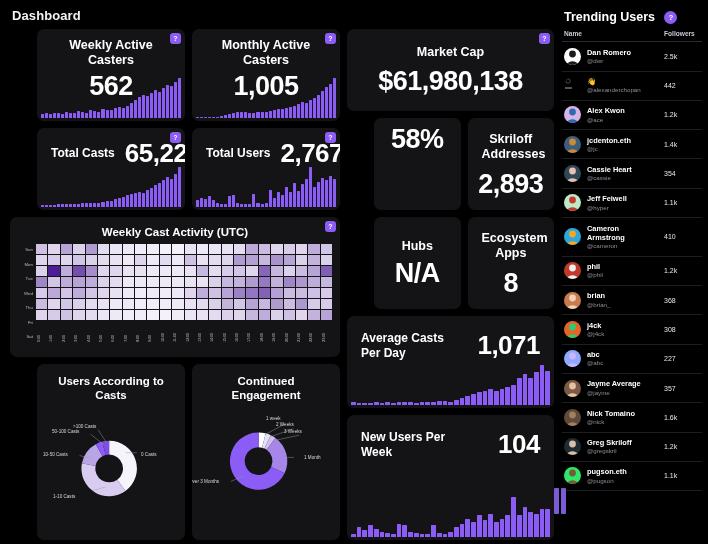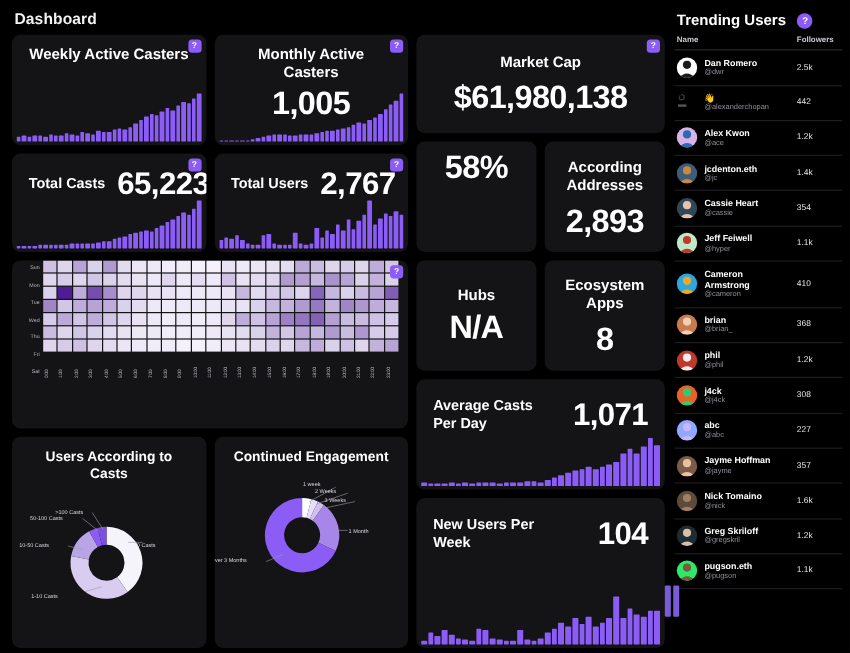--- a/index.html
+++ b/index.html
@@ -10,21 +10,21 @@
 
   
   .main{width:548px;flex:0 0 548px;display:flex;flex-direction:column;}
   .page-title{font-size:13px;font-weight:700;color:#f2f2f3;letter-spacing:.1px;
               margin:2px 0 6px 6px;}
   .grid{display:flex;gap:7px;flex:1;padding-left:4px;}
   .colA{width:330px;flex:0 0 330px;display:flex;flex-direction:column;gap:7px;}
   .colB{flex:1;display:flex;flex-direction:column;gap:7px;}
 
   .card{background:#141416;border-radius:7px;position:relative;overflow:hidden;}
-  .row2{display:flex;gap:7px;}
+  .row2{display:flex;gap:7px;margin-left:27px;}
   .row2>.card{flex:1;}
 
   .help{position:absolute;top:4px;right:4px;width:11px;height:11px;border-radius:3px;
         background:#8b5cf6;color:#fff;font-size:7px;line-height:11px;text-align:center;
         font-weight:700;cursor:pointer;}
   .help.circ{position:static;border-radius:50%;width:13px;height:13px;line-height:13px;
         font-size:8px;display:inline-block;vertical-align:middle;margin-left:6px;}
 
   .kpi-title{font-size:12.5px;font-weight:700;text-align:center;color:#fff;
              padding:9px 14px 0;line-height:1.22;}
@@ -96,20 +96,21 @@
     <div class="page-title">Dashboard</div>
 
     <div class="grid">
 
       <div class="colA">
 
         <div class="row2">
           <div class="card" style="height:92px">
             <div class="help">?</div>
             <div class="kpi-title">Weekly Active Casters</div>
+            <div class="kpi-value">562</div>
             <div class="spark">
                 <i style="height:4.1px"></i>
                 <i style="height:4.8px"></i>
                 <i style="height:4.1px"></i>
                 <i style="height:5.5px"></i>
                 <i style="height:4.8px"></i>
                 <i style="height:4.1px"></i>
                 <i style="height:6.2px"></i>
                 <i style="height:5.5px"></i>
                 <i style="height:4.8px"></i>
@@ -271,20 +272,21 @@
                 <i style="height:29.3px"></i>
                 <i style="height:26.7px"></i>
                 <i style="height:30.7px"></i>
                 <i style="height:28.0px"></i>
               </div>
           </div>
         </div>
 
         <div class="card" style="height:140px">
           <div class="help">?</div>
+          <div class="hm-title">Weekly Cast Activity (UTC)</div>
           <div class="hm-wrap">
             <div class="hm-ylabels">
                 <span>Sun</span>
                 <span>Mon</span>
                 <span>Tue</span>
                 <span>Wed</span>
                 <span>Thu</span>
                 <span>Fri</span>
                 <span>Sat</span>
               </div>
@@ -565,21 +567,21 @@
           <div class="help">?</div>
           <div class="kpi-title" style="padding-top:16px">Market Cap</div>
           <div class="kpi-value" style="margin-top:6px">$61,980,138</div>
         </div>
 
         <div class="row2">
           <div class="card" style="height:92px">
             <div class="kpi-value" style="margin-top:6px">58%</div>
           </div>
           <div class="card" style="height:92px">
-            <div class="kpi-title" style="padding-top:14px">According Addresses</div>
+            <div class="kpi-title" style="padding-top:14px">Skriloff Addresses</div>
             <div class="kpi-value" style="margin-top:6px">2,893</div>
           </div>
         </div>
 
         <div class="row2">
           <div class="card" style="height:92px">
             <div class="kpi-title" style="padding-top:22px">Hubs</div>
             <div class="kpi-value" style="margin-top:4px">N/A</div>
           </div>
           <div class="card" style="height:92px">
@@ -760,42 +762,42 @@
               <circle cx="8.5" cy="6" r="3.4" fill="#f5a623"></circle>
               <path d="M1.5 17 Q8.5 9.5 15.5 17 Z" fill="#f5a623"></path>
             </svg></div>
           <div class="uinfo">
             <div class="uname">Cameron Armstrong</div>
             <div class="uhandle">@cameron</div>
           </div>
           <div class="ufol">410</div>
         </div>
         <div class="urow">
+          <div class="av" style="background:#c0392b"><svg width="17" height="17" viewBox="0 0 17 17">
+              <circle cx="8.5" cy="6" r="3.4" fill="#ecf0f1"></circle>
+              <path d="M1.5 17 Q8.5 9.5 15.5 17 Z" fill="#ecf0f1"></path>
+            </svg></div>
+          <div class="uinfo">
+            <div class="uname">phil</div>
+            <div class="uhandle">@phil</div>
+          </div>
+          <div class="ufol">1.2k</div>
+        </div>
+        <div class="urow">
           <div class="av" style="background:#c97b4e"><svg width="17" height="17" viewBox="0 0 17 17">
               <circle cx="8.5" cy="6" r="3.4" fill="#f2d2b6"></circle>
               <path d="M1.5 17 Q8.5 9.5 15.5 17 Z" fill="#f2d2b6"></path>
             </svg></div>
           <div class="uinfo">
             <div class="uname">brian</div>
             <div class="uhandle">@brian_</div>
           </div>
           <div class="ufol">368</div>
         </div>
         <div class="urow">
-          <div class="av" style="background:#c0392b"><svg width="17" height="17" viewBox="0 0 17 17">
-              <circle cx="8.5" cy="6" r="3.4" fill="#ecf0f1"></circle>
-              <path d="M1.5 17 Q8.5 9.5 15.5 17 Z" fill="#ecf0f1"></path>
-            </svg></div>
-          <div class="uinfo">
-            <div class="uname">phil</div>
-            <div class="uhandle">@phil</div>
-          </div>
-          <div class="ufol">1.2k</div>
-        </div>
-        <div class="urow">
           <div class="av" style="background:#e8632a"><svg width="17" height="17" viewBox="0 0 17 17">
               <circle cx="8.5" cy="6" r="3.4" fill="#2ecc71"></circle>
               <path d="M1.5 17 Q8.5 9.5 15.5 17 Z" fill="#2ecc71"></path>
             </svg></div>
           <div class="uinfo">
             <div class="uname">j4ck</div>
             <div class="uhandle">@j4ck</div>
           </div>
           <div class="ufol">308</div>
         </div>
@@ -809,21 +811,21 @@
             <div class="uhandle">@abc</div>
           </div>
           <div class="ufol">227</div>
         </div>
         <div class="urow">
           <div class="av" style="background:#7b5a47"><svg width="17" height="17" viewBox="0 0 17 17">
               <circle cx="8.5" cy="6" r="3.4" fill="#e8c2a0"></circle>
               <path d="M1.5 17 Q8.5 9.5 15.5 17 Z" fill="#e8c2a0"></path>
             </svg></div>
           <div class="uinfo">
-            <div class="uname">Jayme Hoffman</div>
+            <div class="uname">Jayme Average</div>
             <div class="uhandle">@jayme</div>
           </div>
           <div class="ufol">357</div>
         </div>
         <div class="urow">
           <div class="av" style="background:#5d4a3a"><svg width="17" height="17" viewBox="0 0 17 17">
               <circle cx="8.5" cy="6" r="3.4" fill="#a08060"></circle>
               <path d="M1.5 17 Q8.5 9.5 15.5 17 Z" fill="#a08060"></path>
             </svg></div>
           <div class="uinfo">

